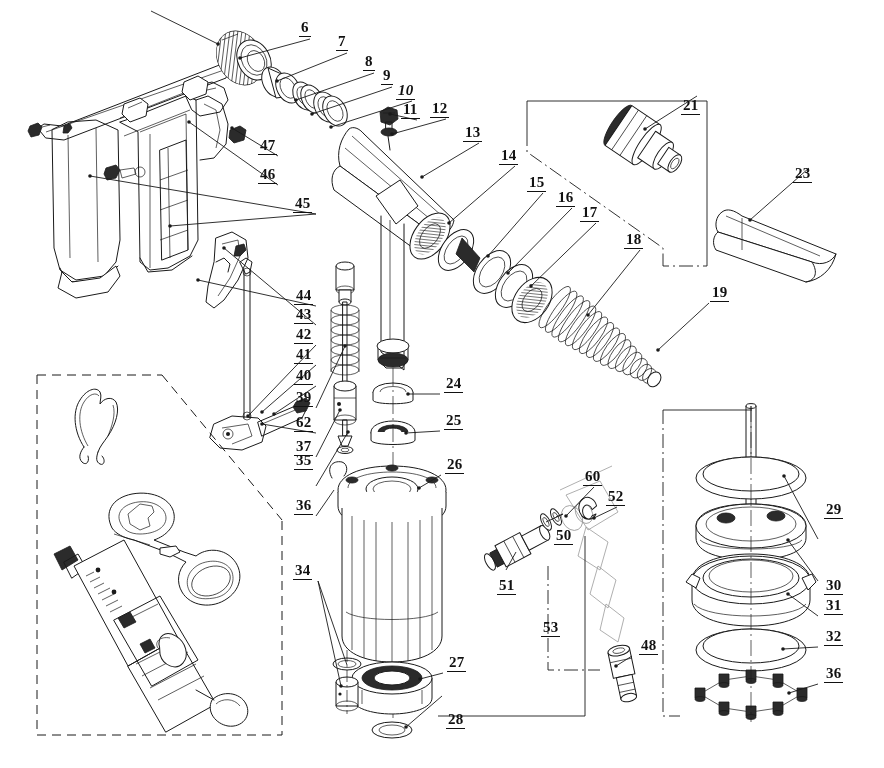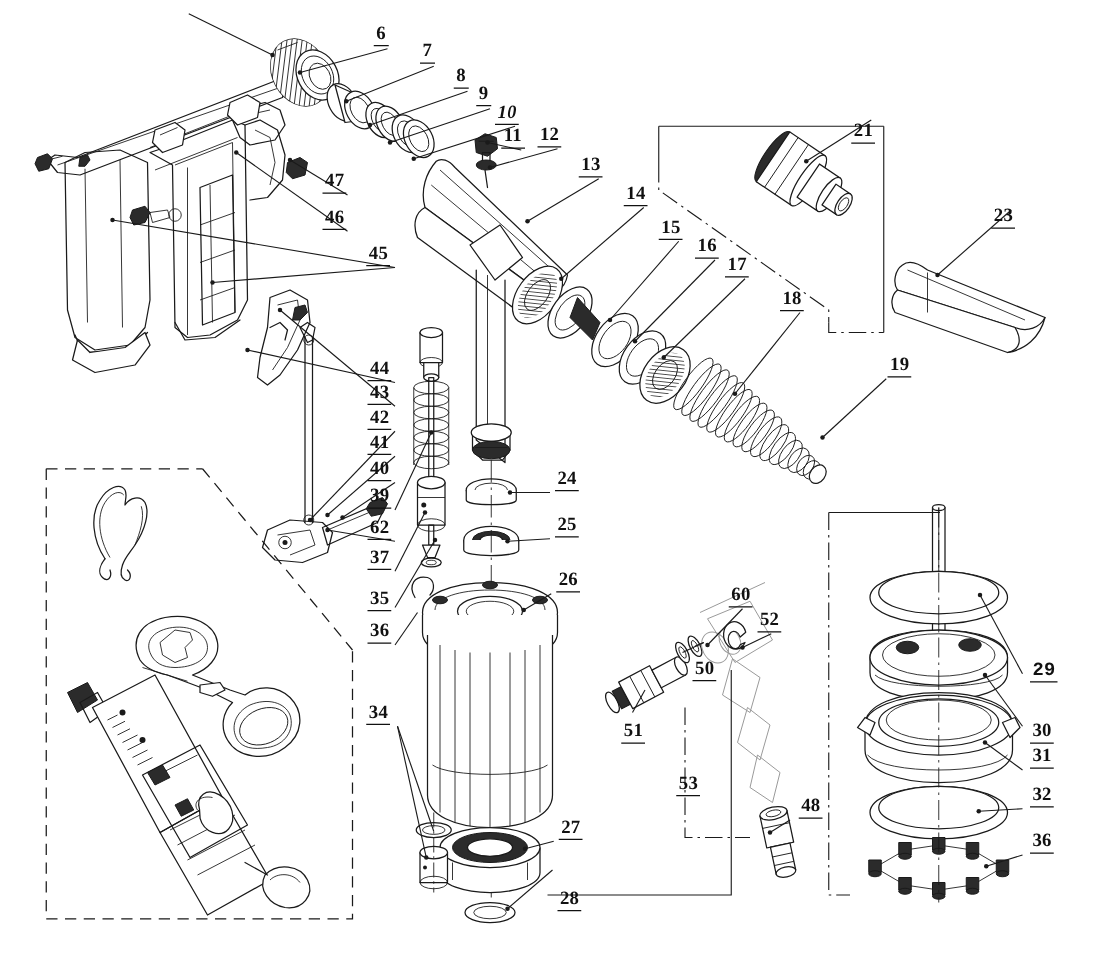--- a/index.html
+++ b/index.html
@@ -670,39 +670,39 @@
       </div>
       <div class="callout" style="left: 445px; top: 457px;">
         <span class="num">26</span>
       </div>
       <div class="callout" style="left: 447px; top: 655px;">
         <span class="num">27</span>
       </div>
       <div class="callout" style="left: 446px; top: 712px;">
         <span class="num">28</span>
       </div>
-      <div class="callout" style="left: 824px; top: 529px; font-family: Liberation Mono, monospace;">
+      <div class="callout" style="left: 824px; top: 502px;">
         <span class="num">29</span>
       </div>
       <div class="callout" style="left: 824px; top: 563px; margin-top: 15px;">
         <span class="num">30</span>
       </div>
       <div class="callout" style="left: 824px; top: 598px;">
         <span class="num">31</span>
       </div>
       <div class="callout" style="left: 824px; top: 629px;">
         <span class="num">32</span>
       </div>
       <div class="callout" style="left: 824px; top: 666px;">
         <span class="num">36</span>
       </div>
       <div class="callout" style="left: 293px; top: 563px;">
         <span class="num">34</span>
       </div>
-      <div class="callout" style="left: 294px; top: 472px;">
+      <div class="callout" style="left: 294px; top: 453px;">
         <span class="num">35</span>
       </div>
       <div class="callout" style="left: 294px; top: 498px;">
         <span class="num">36</span>
       </div>
       <div class="callout" style="left: 294px; top: 439px;">
         <span class="num">37</span>
       </div>
       <div class="callout" style="left: 294px; top: 415px;">
         <span class="num">62</span>

